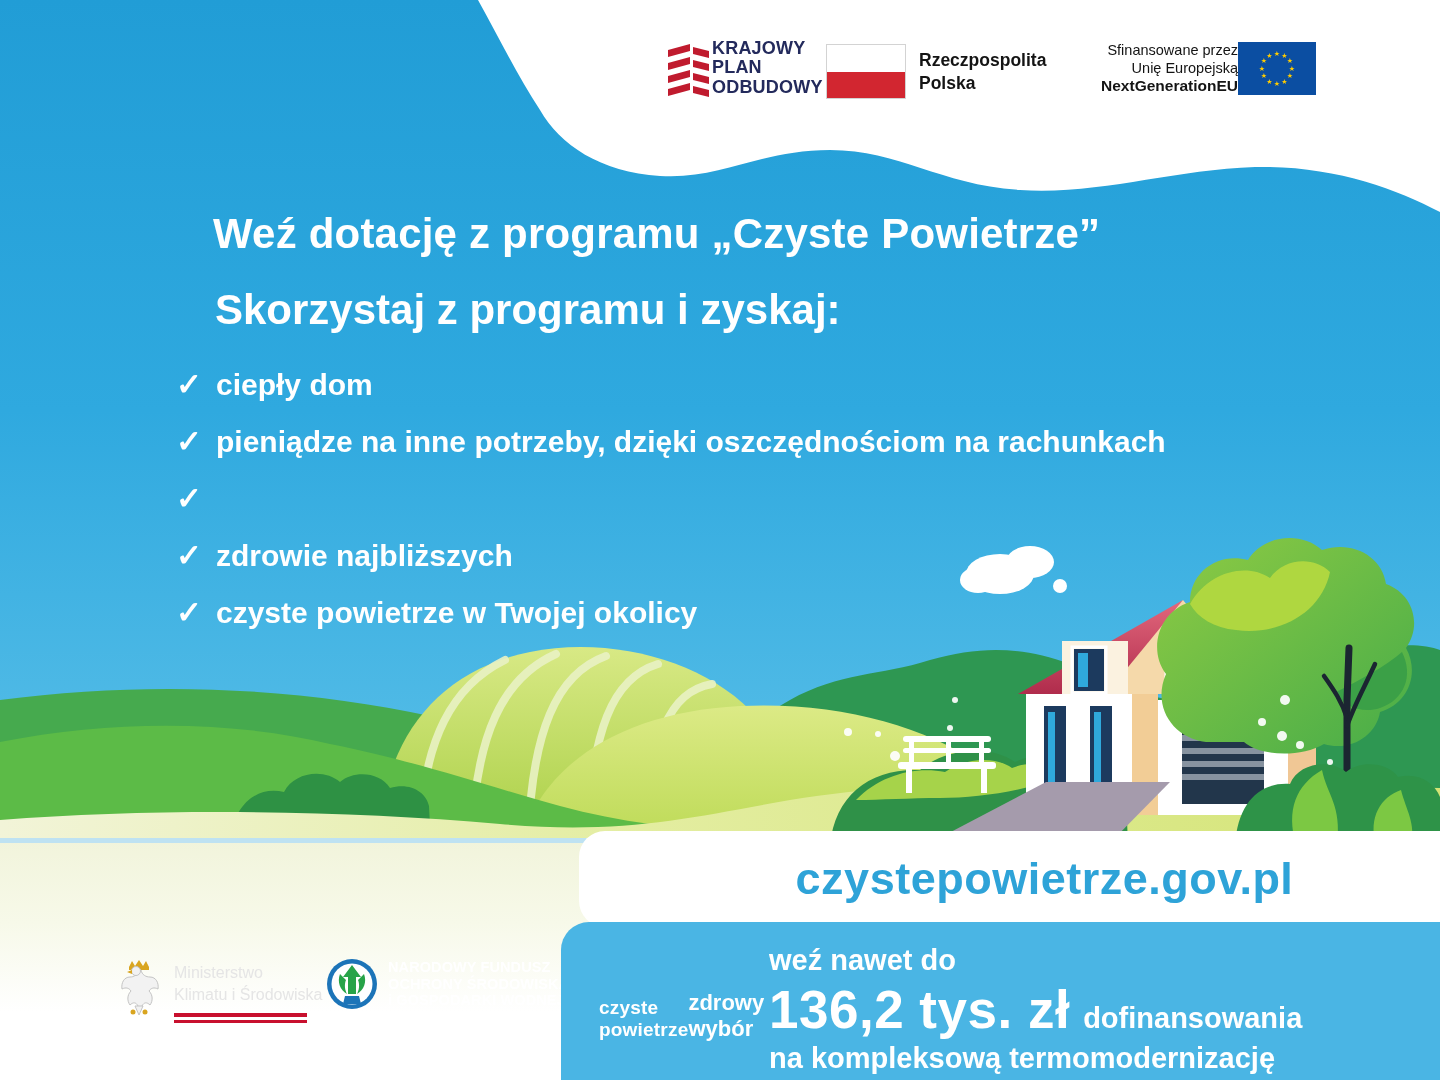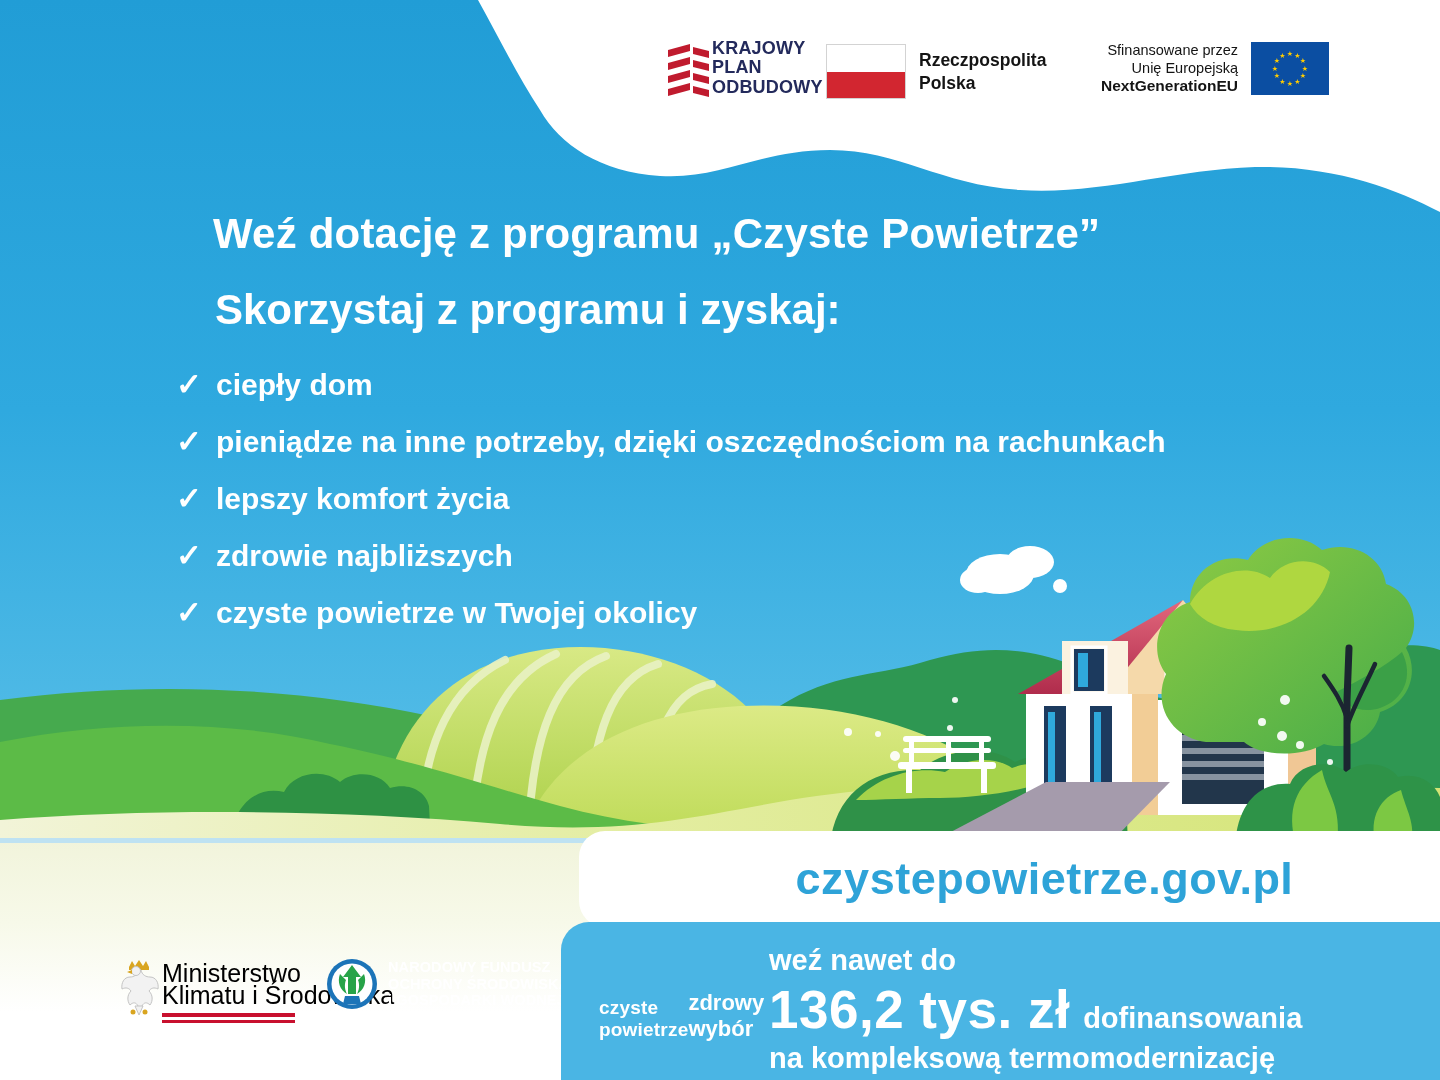--- a/index.html
+++ b/index.html
@@ -18,21 +18,21 @@
   .top-wave{position:absolute;left:0;top:0;width:1440px;height:230px;}
   .partners{position:absolute;left:0;top:0;width:1440px;height:160px;}
   .partner{position:absolute;display:flex;align-items:center;}
   .kpo{left:666px;top:38px;}
   .kpo-text{font-size:18px;font-weight:800;line-height:19.5px;color:#232A5C;letter-spacing:.2px;}
   .pl{left:826px;top:44px;gap:13px;}
   .pl-flag{width:80px;height:55px;border:1px solid #D3D3D3;box-sizing:border-box;background:#fff;}
   .pl-flag .red{position:absolute;left:0;bottom:0;width:100%;height:50%;background:#D22630;}
   .pl-flag{position:relative;}
   .pl-text{font-size:17.5px;font-weight:700;line-height:23px;color:#141414;}
-  .eu{left:1086px;top:42px;gap:13px;}
+  .eu{left:1086px;top:42px;}
   .eu-text{width:152px;text-align:right;font-size:14.5px;line-height:17.5px;color:#141414;}
   .eu-text .bold{font-weight:800;font-size:15.5px;}
   
   .copy{position:absolute;left:0;top:0;width:1440px;color:#fff;}
   .title{position:absolute;left:213px;top:210px;font-size:42px;font-weight:800;letter-spacing:.2px;}
   .subtitle{position:absolute;left:215px;top:286px;font-size:42px;font-weight:700;}
   .benefits{position:absolute;left:176px;top:356px;margin:0;padding:0;list-style:none;}
   .benefits li{display:flex;align-items:center;height:57px;font-size:30px;font-weight:700;}
   .benefits .check{width:40px;font-size:31px;font-weight:700;}
   
@@ -47,21 +47,21 @@
   .cta-logo .l2{font-size:22px;font-weight:800;margin-top:1px;}
   .cta-logo .bar{width:128px;height:6px;background:#fff;margin-top:7px;}
   .cta-text{margin:22px 0 0 30px;}
   .cta-intro{font-size:29px;font-weight:800;}
   .cta-amount-row{display:flex;align-items:baseline;margin-top:2px;}
   .cta-amount{font-size:53px;font-weight:800;letter-spacing:.5px;}
   .cta-suffix{font-size:29px;font-weight:800;margin-left:13px;}
   .cta-detail{font-size:29px;font-weight:800;margin-top:2px;}
   
   .ministry{position:absolute;left:116px;top:958px;display:flex;}
-  .ministry-text{margin-left:0;margin-top:4px;font-size:25px;line-height:22px;color:#000000;}
+  .ministry-text{margin-left:12px;margin-top:4px;font-size:16px;line-height:22px;color:#e5e5e5;}
   .red-lines{margin-top:7px;width:133px;}
   .red-lines .a{height:4px;background:#C8102E;}
   .red-lines .b{height:3px;background:#C8102E;margin-top:3px;}
   .fund{position:absolute;left:326px;top:958px;display:flex;align-items:center;}
   .fund-text{margin-left:10px;font-size:14.5px;font-weight:800;line-height:16.5px;color:#ffffff;letter-spacing:.1px;}
 </style>
 </head>
 <body>
 
 <div class="canvas">
@@ -258,21 +258,20 @@
       <li>
         <span class="check">✓</span>
         <span>ciepły dom</span>
       </li>
       <li>
         <span class="check">✓</span>
         <span>pieniądze na inne potrzeby, dzięki oszczędnościom na rachunkach</span>
       </li>
       <li>
         <span class="check">✓</span>
-        <span>lepszy komfort życia</span>
       </li>
       <li>
         <span class="check">✓</span>
         <span>zdrowie najbliższych</span>
       </li>
       <li>
         <span class="check">✓</span>
         <span>czyste powietrze w Twojej okolicy</span>
       </li>
     </ul>

